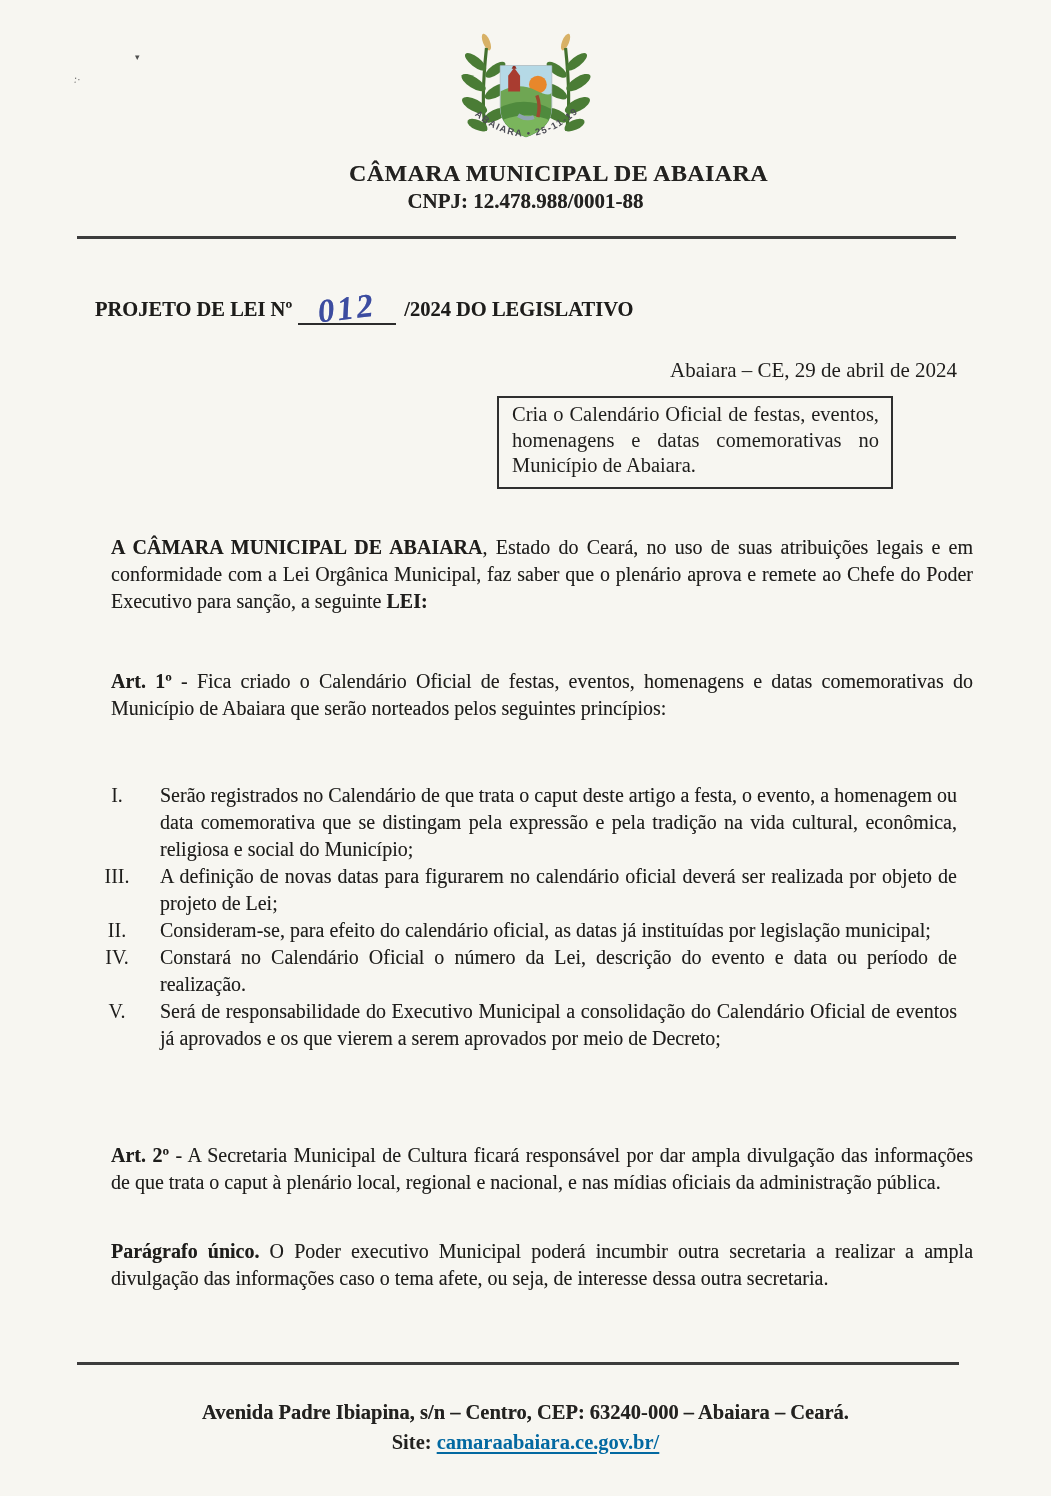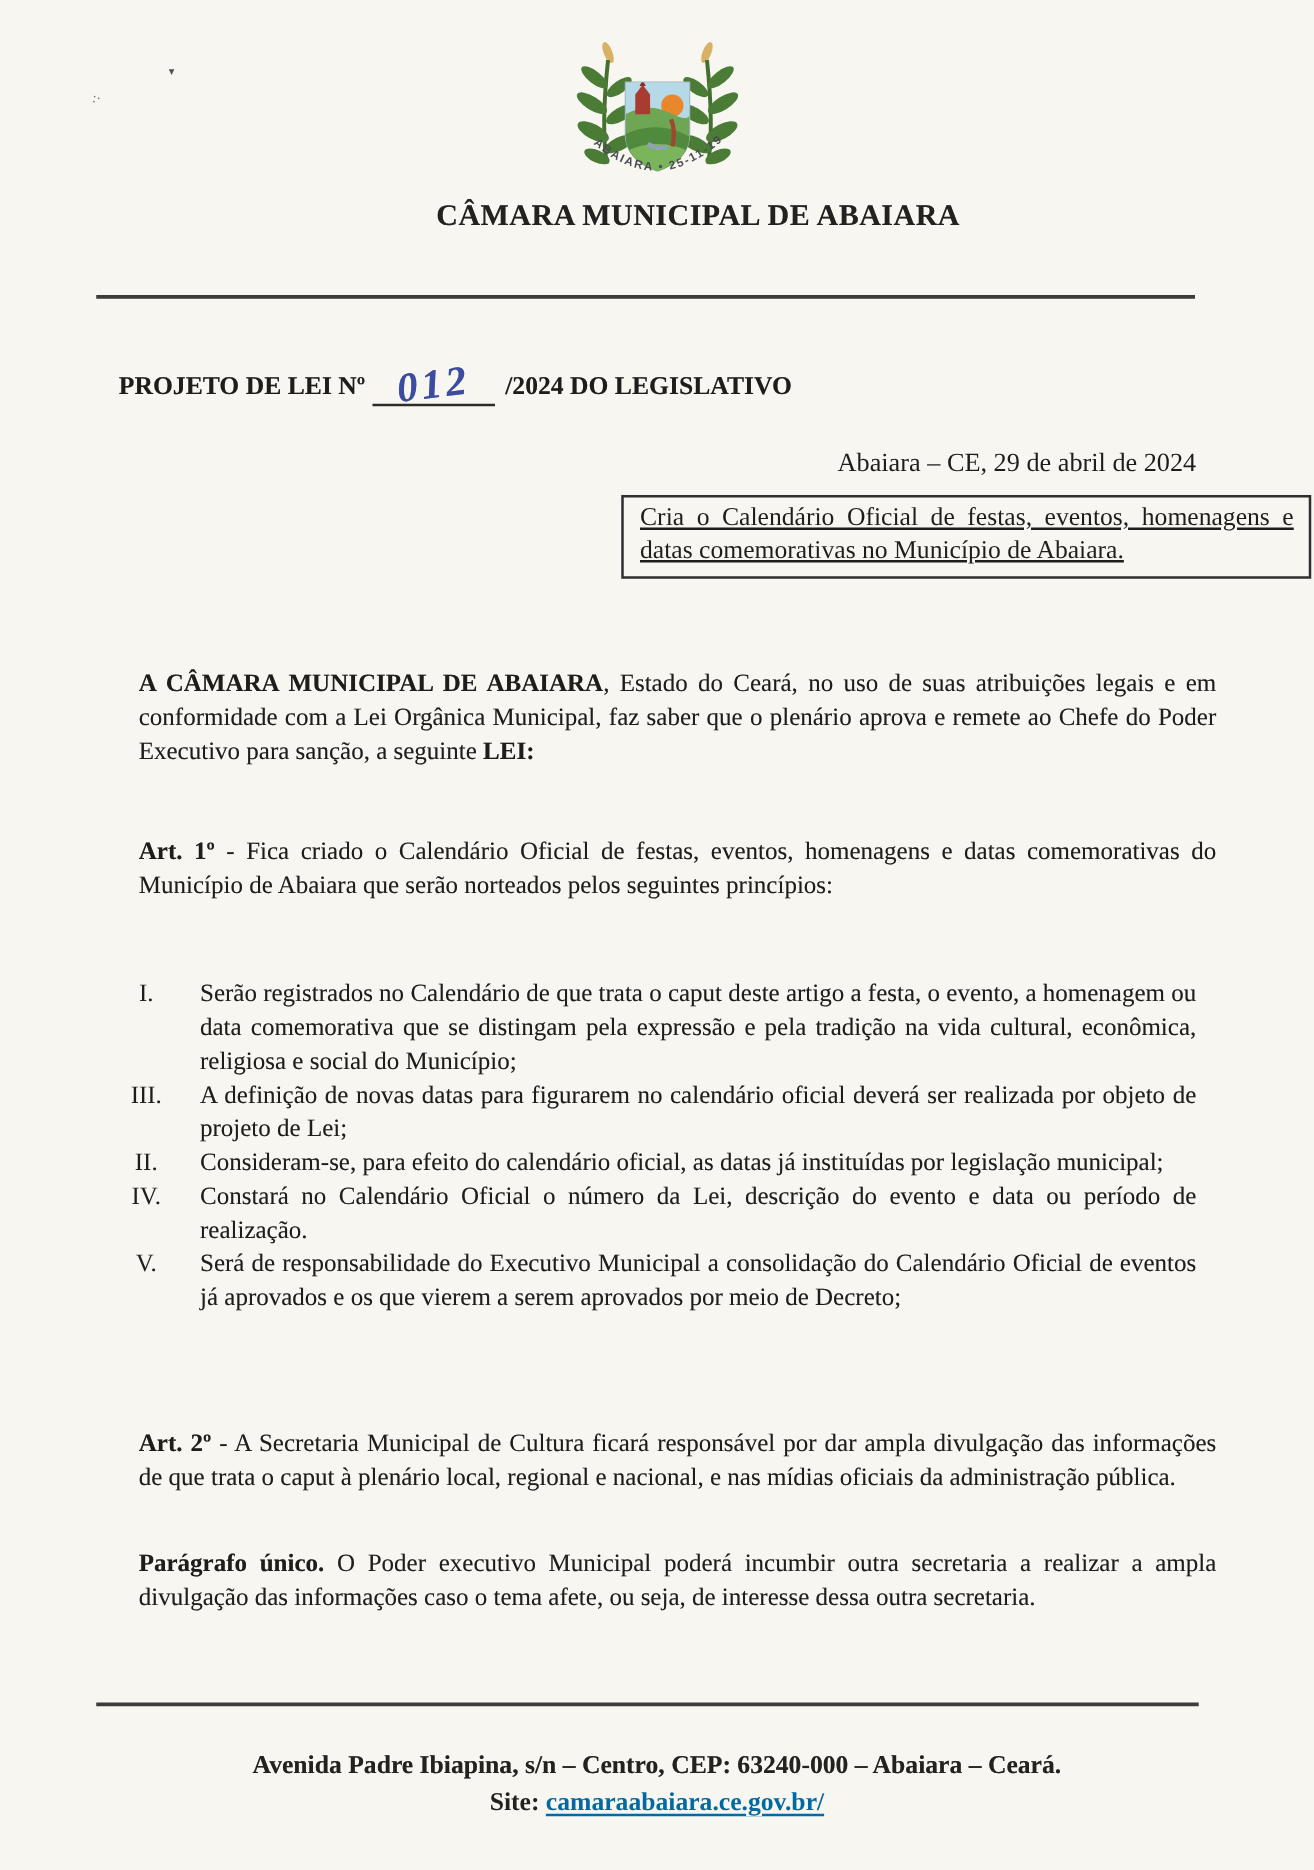--- a/index.html
+++ b/index.html
@@ -30,22 +30,22 @@
   
   .content{position:absolute;left:95px;top:0;width:862px;}
   .doc-title{position:absolute;left:0;top:272px;font-weight:bold;font-size:20.5px;
     text-shadow:0 0 .4px rgba(20,20,20,.4);white-space:nowrap;}
   .blank-line{display:inline-block;width:98px;border-bottom:2px solid #2c2c2c;
     text-align:center;margin:0 8px 0 6px;height:30px;vertical-align:-6px;}
   .handwritten{display:inline-block;font-style:italic;font-weight:bold;
     color:#3c4ca0;font-size:33px;letter-spacing:3px;
     transform:rotate(-7deg) translateY(-3px);text-shadow:0 0 .5px rgba(60,76,160,.6);}
   .dateline{position:absolute;right:0;top:337px;font-size:21px;width:862px;text-align:right;}
-  .ementa-box{position:absolute;left:402px;top:396px;width:552px;box-sizing:border-box;
-    border:2px solid #2f2f2f;padding:4px 12px 8px 13px;text-decoration:underline;}
+  .ementa-box{position:absolute;left:402px;top:396px;width:396px;box-sizing:border-box;
+    border:2px solid #2f2f2f;padding:4px 12px 8px 13px;}
   .ementa-box p{margin:0;font-size:20.5px;line-height:25.5px;text-align:justify;}
   .para{position:absolute;left:0;width:862px;margin:16px;font-size:20px;line-height:27px;
     text-align:justify;text-shadow:0 0 .35px rgba(25,25,25,.35);}
   .para b{text-shadow:0 0 .5px rgba(25,25,25,.45);}
   .preamble{top:518px;}
   .art1{top:652px;}
   .principios{position:absolute;left:0;top:782px;width:862px;margin:0;padding:0;list-style:none;}
   .principios li{display:grid;grid-template-columns:44px 1fr;column-gap:21px;}
   .numeral{text-align:center;font-size:20px;line-height:27px;}
   .itext{font-size:20px;line-height:27px;text-align:justify;text-shadow:0 0 .35px rgba(25,25,25,.35);}
@@ -118,20 +118,21 @@
           <path d="M82,88 q8,5 16,2" stroke="#90a4b0" stroke-width="4" fill="none"></path>
         </g>
       </g>
       <text font-size="9.5" font-weight="bold" fill="#4c4c55" letter-spacing="1.6" font-family="Liberation Sans, sans-serif">
         <textPath href="#cap" startOffset="2%">ABAIARA  •  25-11-1957</textPath>
       </text>
     </svg>
   </div>
 
   <div class="org-name">CÂMARA MUNICIPAL DE ABAIARA</div>
+  <div class="cnpj">CNPJ: 12.478.988/0001-88</div>
 
   <hr class="rule top">
 
   <div class="content">
 
     <p class="doc-title"><b>PROJETO DE LEI Nº</b><span class="blank-line"><span class="handwritten">012</span></span><b>/2024 DO LEGISLATIVO</b></p>
 
     <p class="dateline">Abaiara – CE, 29 de abril de 2024</p>
 
     <div class="ementa-box">

